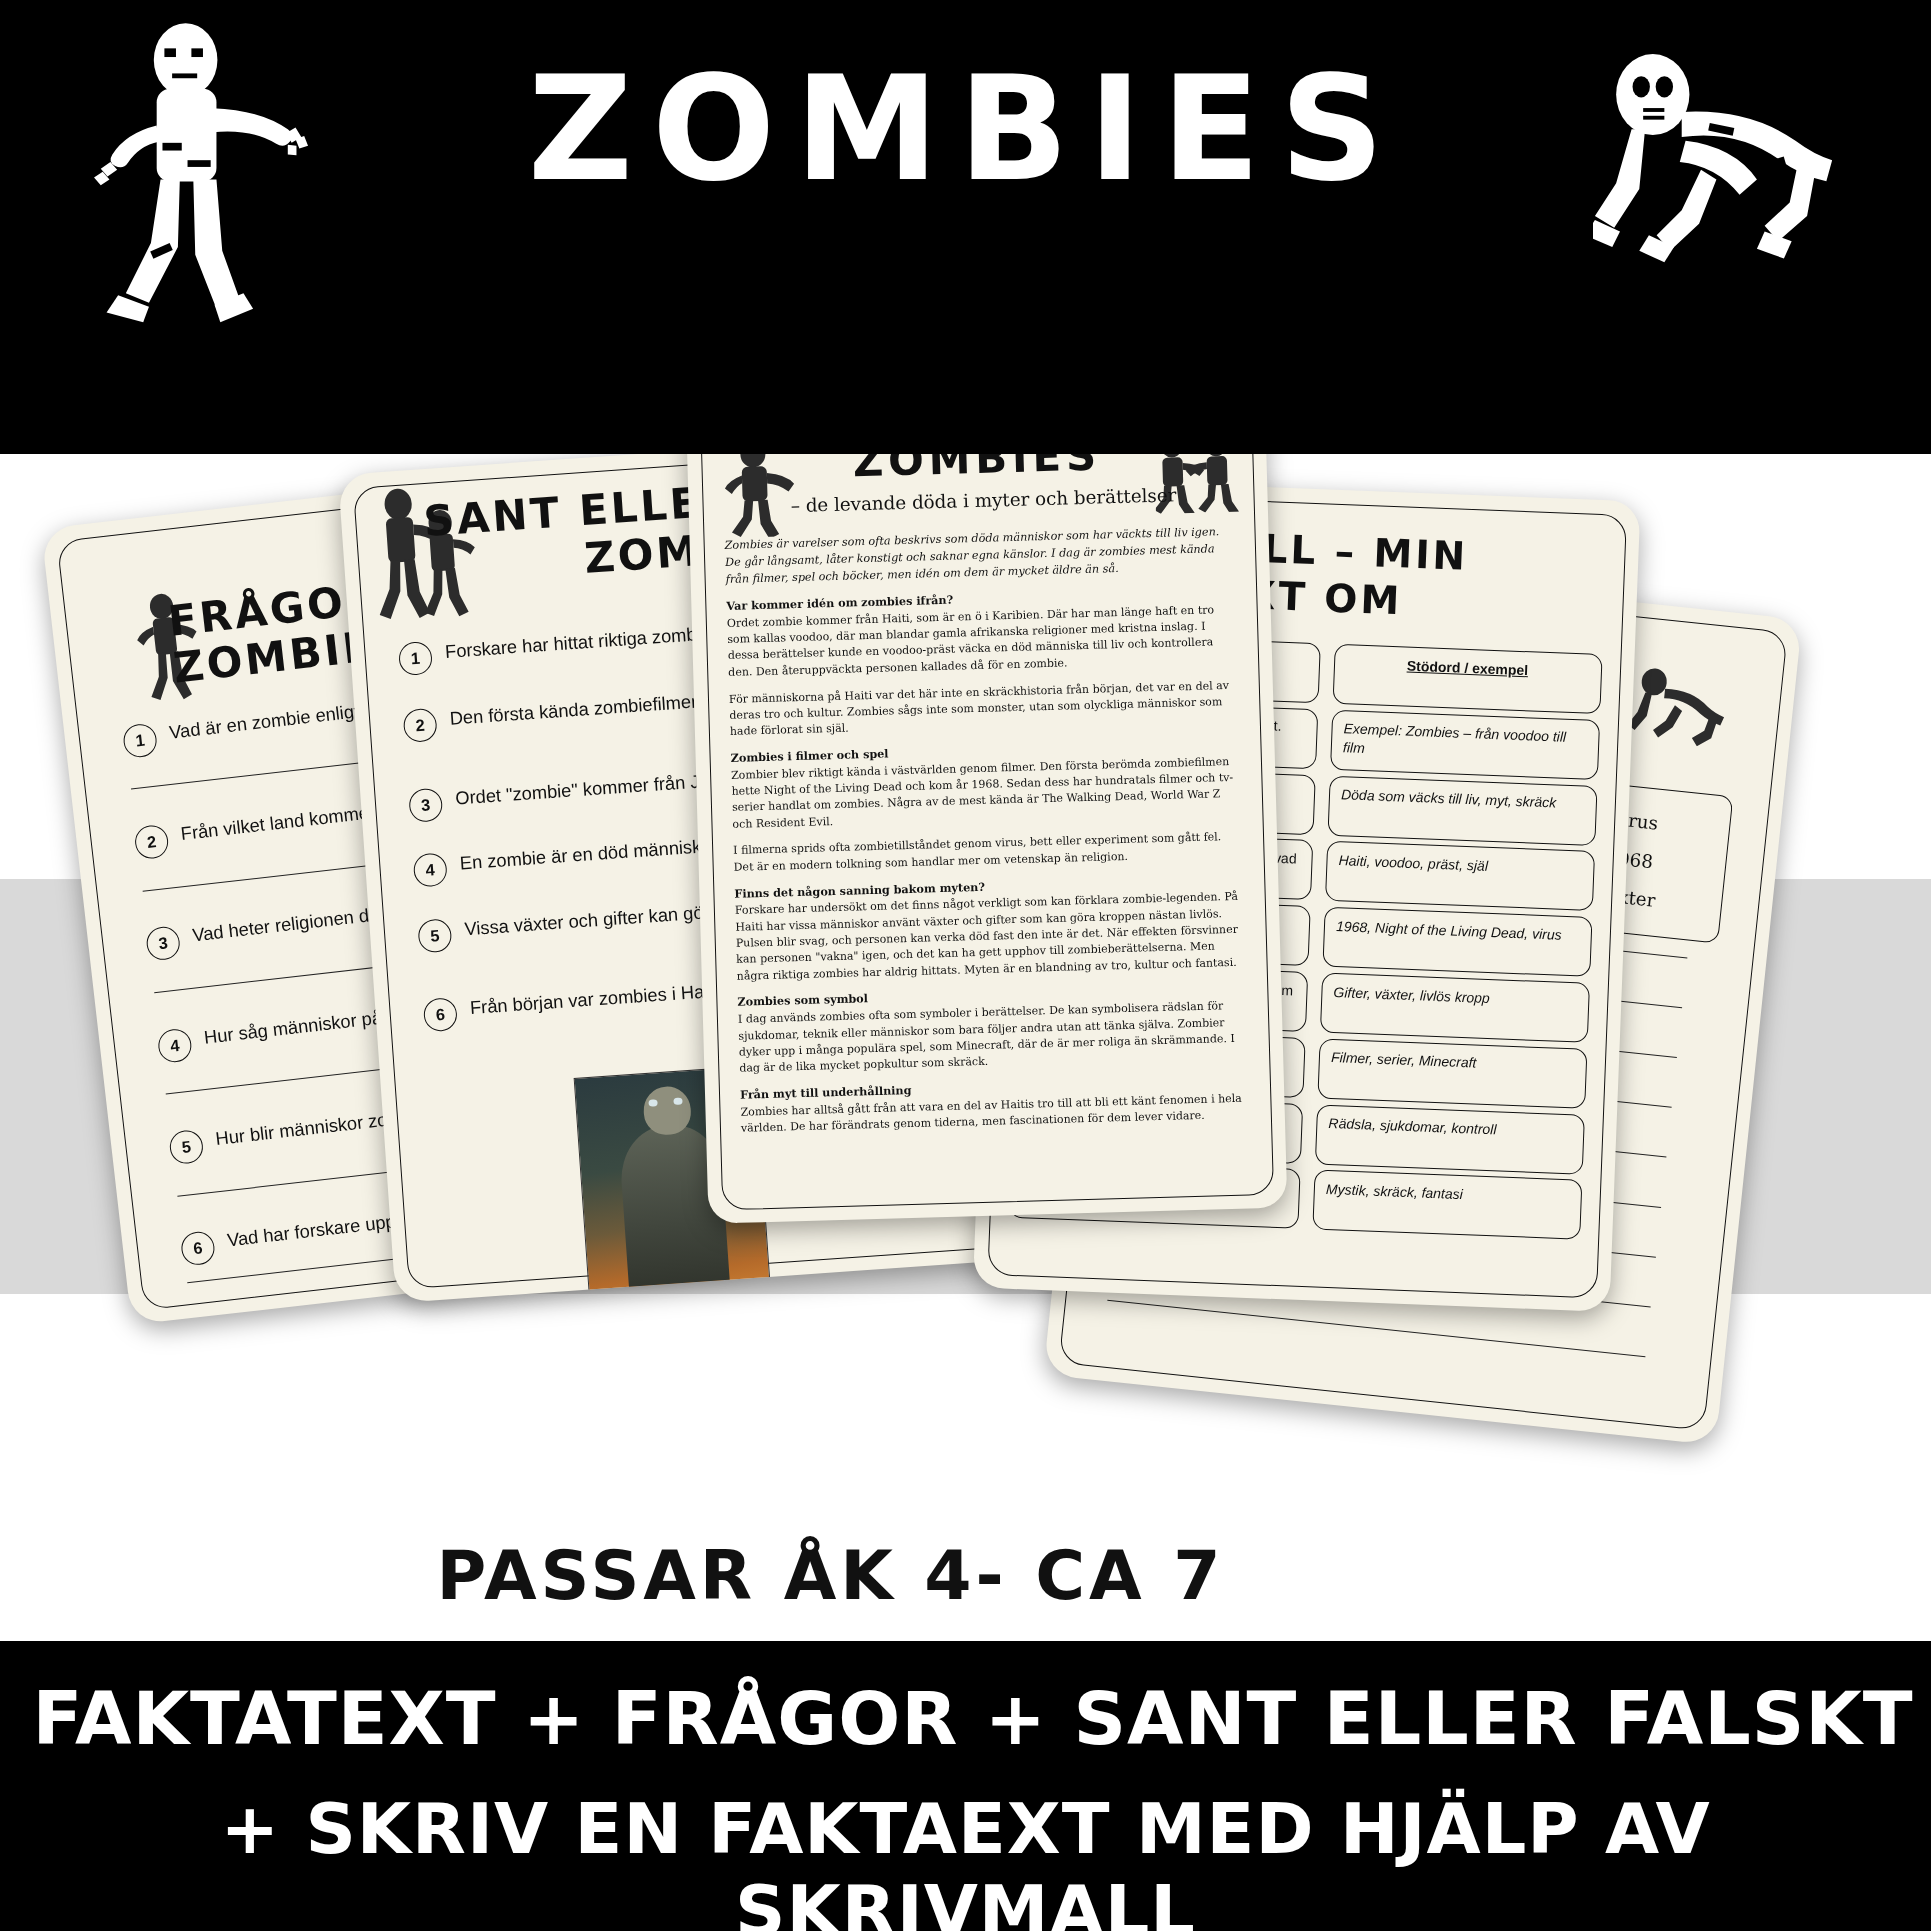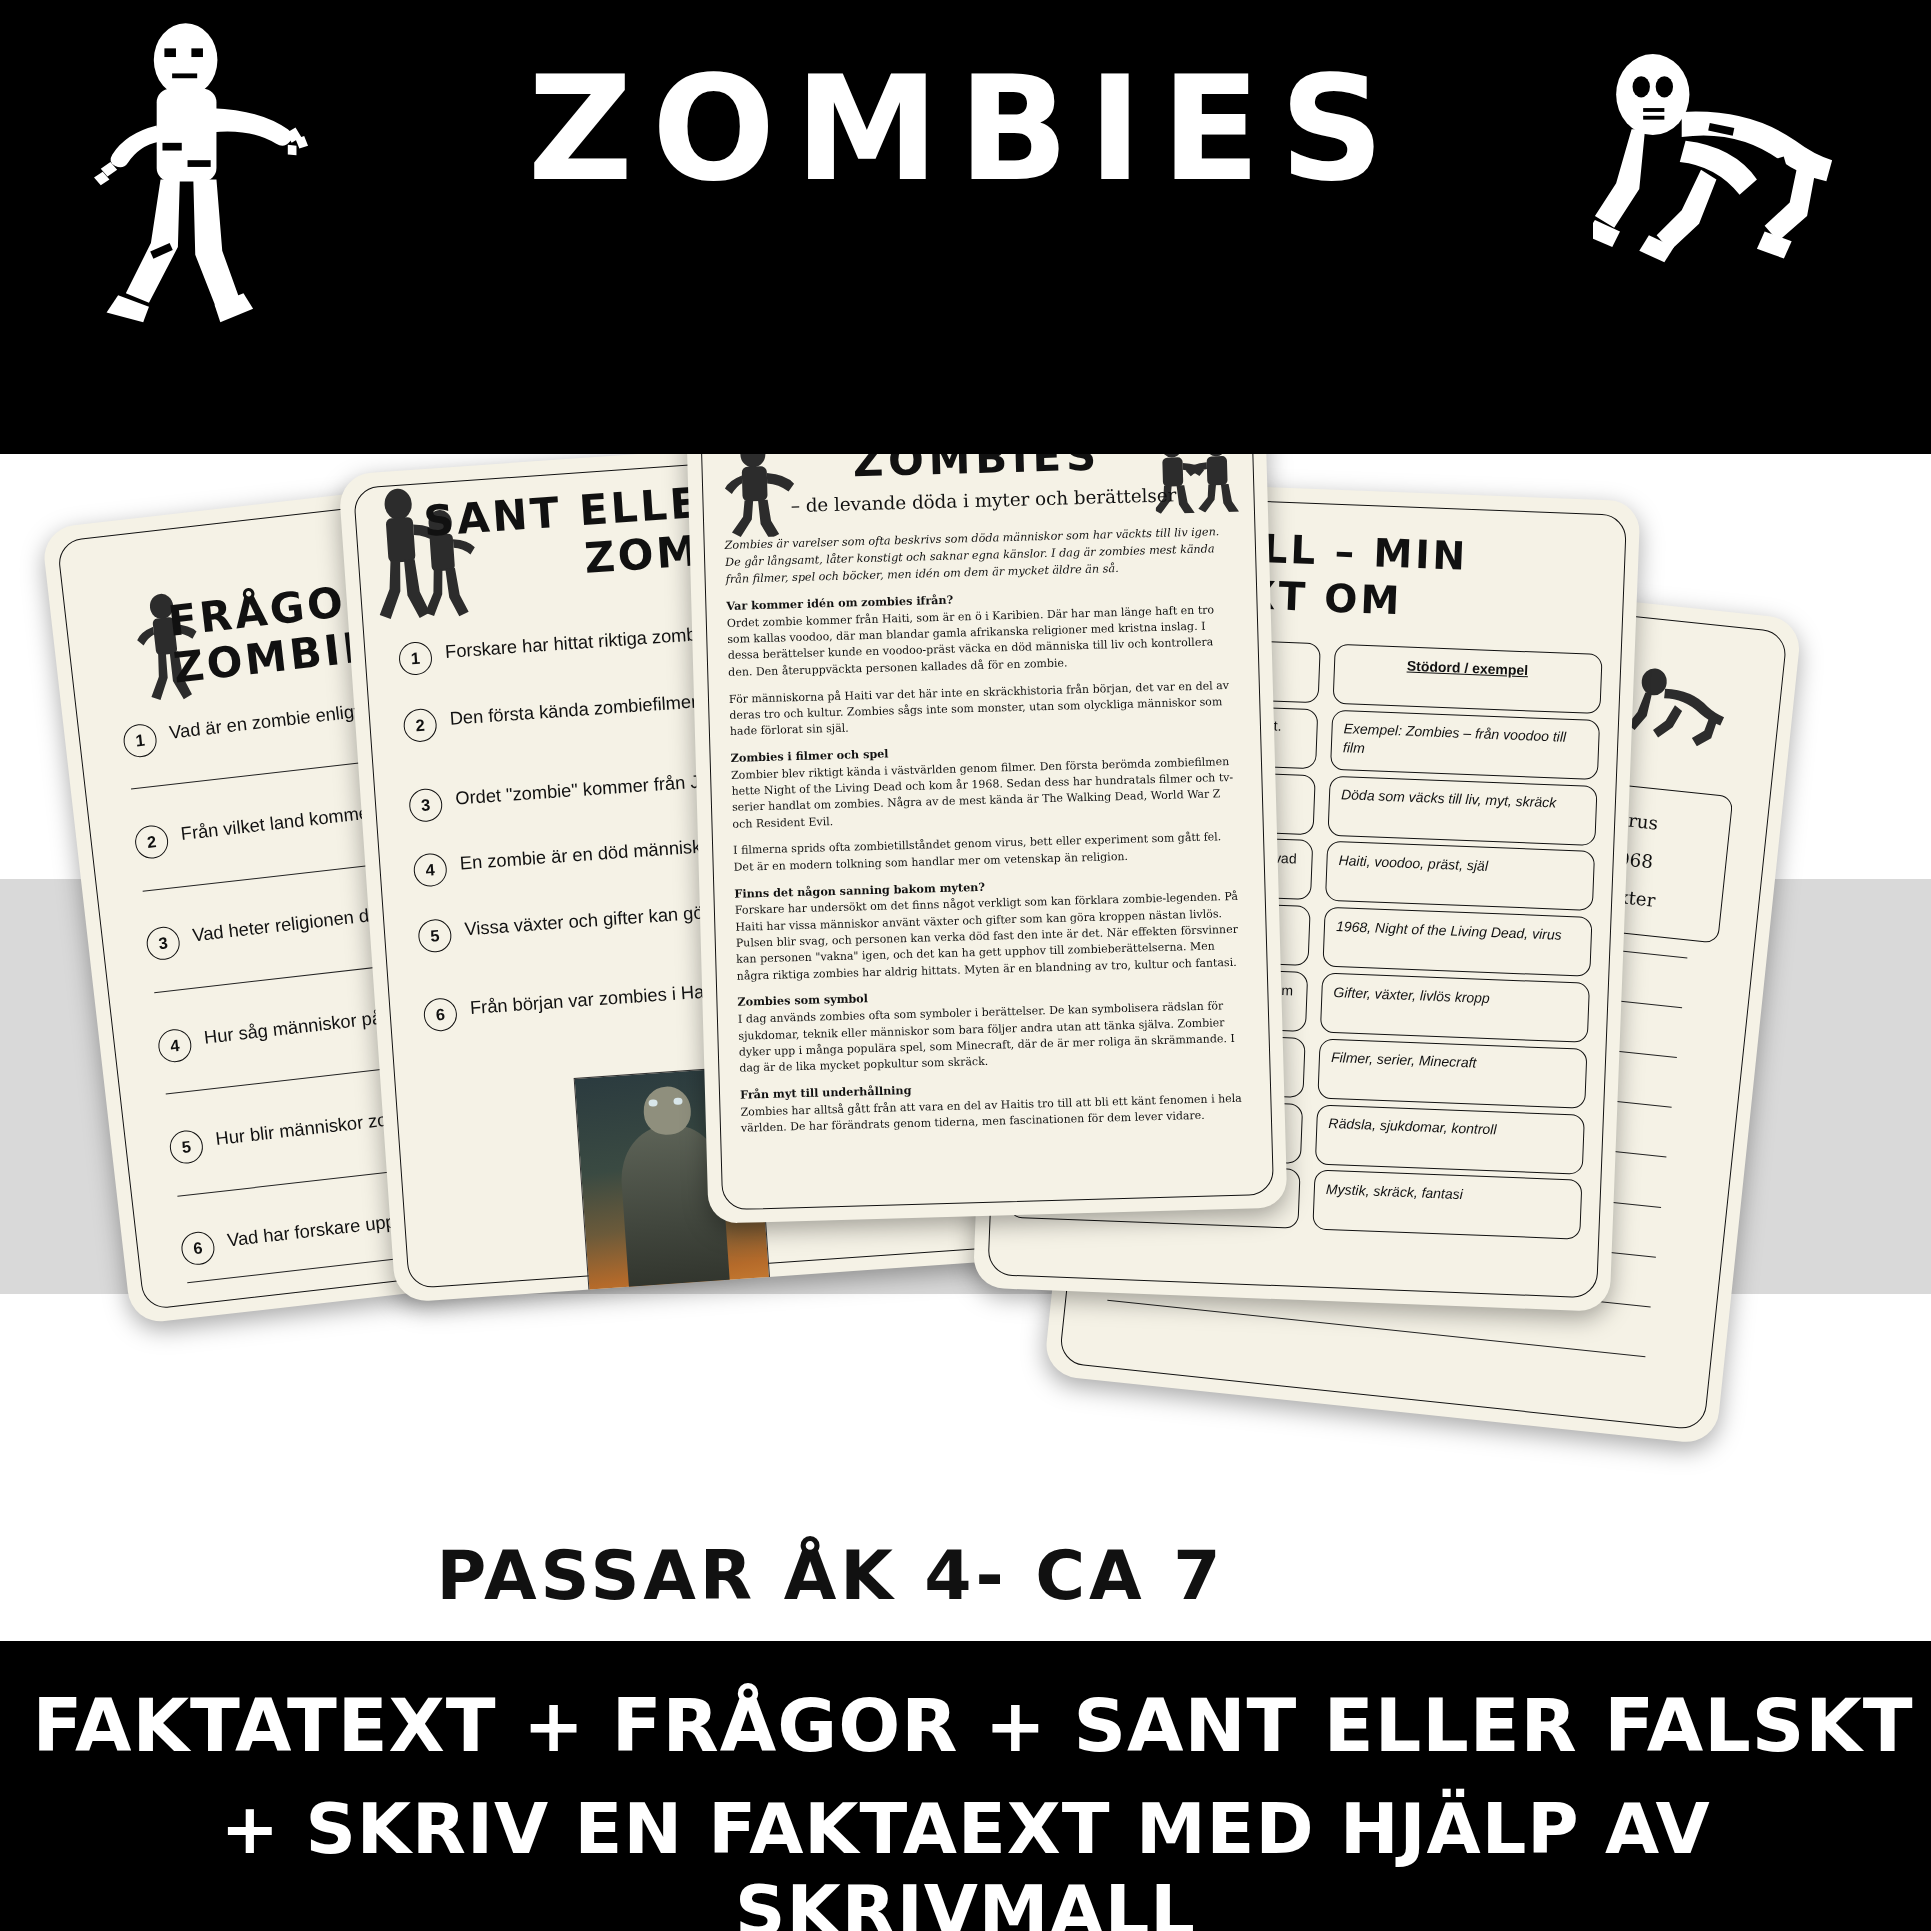--- a/index.html
+++ b/index.html
@@ -211,21 +211,21 @@
   .footer {
     position:absolute; left:0; bottom:0; width:1931px; height:290px;
     background:#000;
   }
   .footer-l1, .footer-l2 {
     position:absolute; left:0; width:1931px; text-align:center;
     color:#fff; font-weight:bold;
     font-family:"DejaVu Sans", sans-serif;
     letter-spacing:1px;
   }
-  .footer-l1 { top:42px; font-size:73px;padding-left:15px; }
+  .footer-l1 { top:35px; font-size:73px;padding-left:15px; }
   .footer-l2 { top:147px; font-size:70px; }
 </style>
 </head>
 <body>
 
 <div class="header">
 
   <svg class="zombie-left" width="241" height="319" viewBox="0 0 250 330">
     <g fill="#ffffff">
       <ellipse cx="122" cy="42" rx="33" ry="38"></ellipse>

